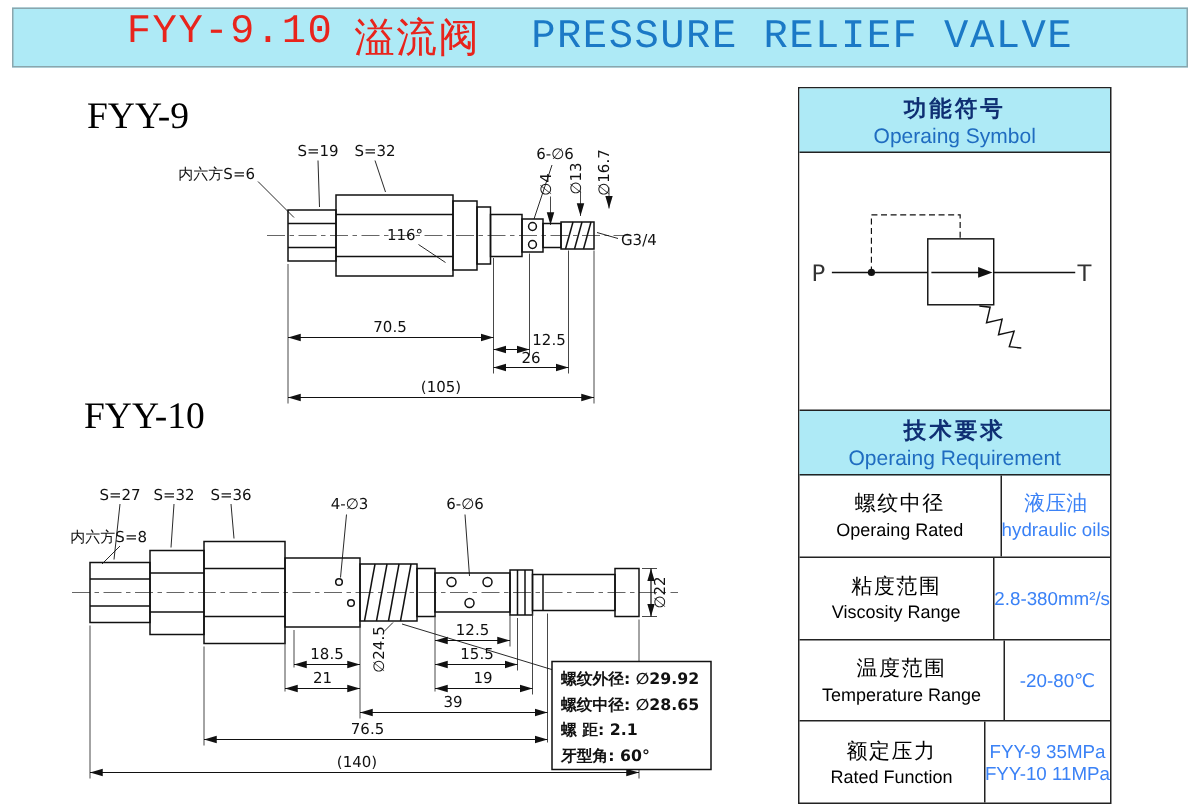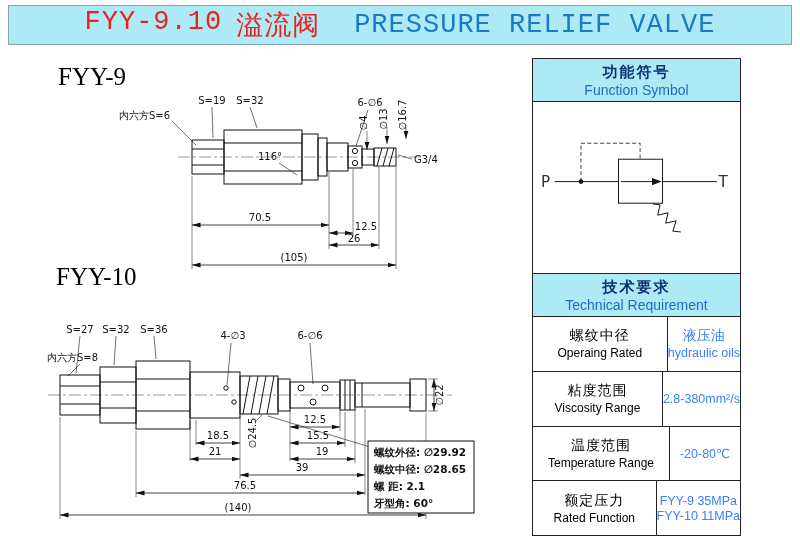--- a/index.html
+++ b/index.html
@@ -209,39 +209,39 @@
     <text class="note-text" x="364" y="201">螺纹外径: ∅29.92</text>
     <text class="note-text" x="364" y="218">螺纹中径: ∅28.65</text>
     <text class="note-text" x="364" y="235">螺  距: 2.1</text>
     <text class="note-text" x="364" y="252">牙型角: 60°</text>
   </g>
 </svg>
 
 <aside class="panel">
   <div class="sec-head">
     <div class="cn">功能符号</div>
-    <div class="en">Function Symbol</div>
+    <div class="en">Operaing Symbol</div>
   </div>
   <div class="symbol-box">
     <svg width="259" height="168" viewBox="0 0 259 168">
       <text class="sym-text" x="10" y="83">P</text>
       <text class="sym-text" x="232" y="83">T</text>
       <line class="sym" x1="27" y1="76" x2="107" y2="76"></line>
       <line class="sym" x1="162" y1="76" x2="230" y2="76"></line>
       <rect class="sym" x="107" y="48" width="55" height="55"></rect>
       <line class="sym" x1="110" y1="76" x2="150" y2="76"></line>
       <polygon fill="#111" points="149,71.5 161,76 149,80.5"></polygon>
       <circle fill="#111" cx="60" cy="76" r="3"></circle>
       <polyline class="sym-dash" points="60,76 60,28 134,28 134,48"></polyline>
       <polyline class="sym" points="150,104 159,105 156,118 169,115 166,128 179,125 175,138 185,139"></polyline>
     </svg>
   </div>
   <div class="sec-head">
     <div class="cn">技术要求</div>
-    <div class="en">Technical Requirement</div>
+    <div class="en">Operaing Requirement</div>
   </div>
   <div class="trow">
     <div class="cell-l">
       <div class="cn">螺纹中径</div>
       <div class="en">Operaing Rated</div>
     </div>
     <div class="cell-r">
       <div class="v v-big">液压油</div>
       <div class="v">hydraulic oils</div>
     </div>

